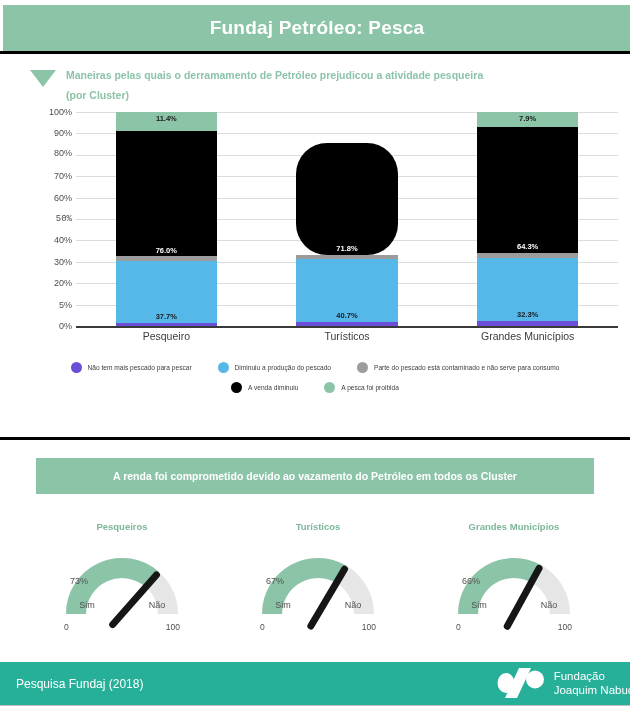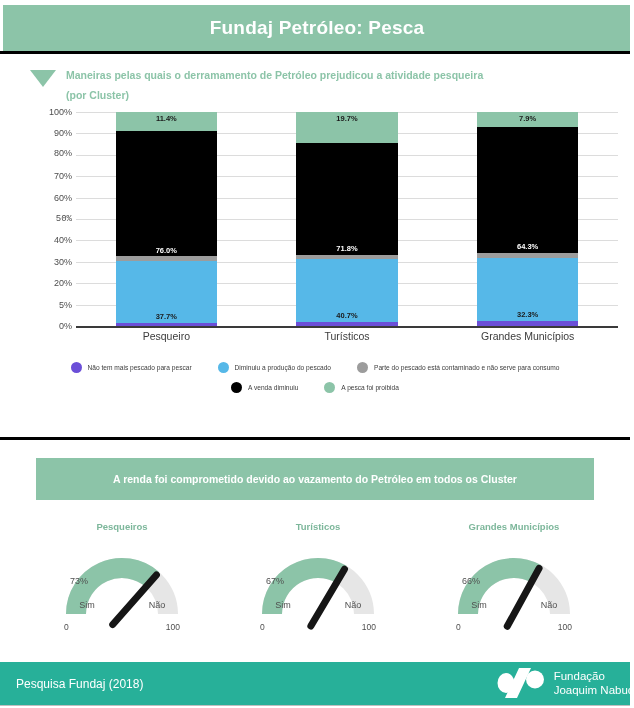--- a/index.html
+++ b/index.html
@@ -228,21 +228,21 @@
     width: 630px;
     height: 214px;
     background: #ffffff;
     border-right: 1px solid #d8d8d8;
   }
   .gauge-banner {
     position: absolute;
     left: 36px;
     top: 17px;
     width: 558px;
-    height: 42px;
+    height: 36px;
     background: #8cc4a8;
     display: flex;
     align-items: center;
     justify-content: center;
     text-align: center;
   }
   .gauge-banner span {
     color: #ffffff;
     font-size: 10.5px;
     font-weight: bold;
@@ -380,25 +380,22 @@
             </div>
           </div>
         </div>
         <div class="bar-slot">
           <div class="bar-stack">
             <div class="seg" style="height: 1.89229%; background: rgb(107, 79, 216);"></div>
             <div class="seg" style="height: 29.6215%; background: rgb(86, 184, 232);">
               <span class="seg-label" style="color: rgb(26, 26, 26);">40.7%</span>
             </div>
             <div class="seg" style="height: 1.89229%; background: rgb(156, 156, 156);"></div>
-            <div class="seg" style="height: 52.2562%; background: rgb(0, 0, 0);">
+            <div class="seg" style="height: 52.2562%; background: rgb(0, 0, 0); border-radius: 31px;">
               <span class="seg-label" style="color: rgb(255, 255, 255);">71.8%</span>
-            </div>
-            <div class="seg top-label" style="height: 14.3377%; background: rgb(140, 196, 168);">
-              <span class="seg-label" style="color: rgb(26, 26, 26);">19.7%</span>
             </div>
           </div>
         </div>
         <div class="bar-slot">
           <div class="bar-stack">
             <div class="seg" style="height: 2.3701%; background: rgb(107, 79, 216);"></div>
             <div class="seg" style="height: 29.4439%; background: rgb(86, 184, 232);">
               <span class="seg-label" style="color: rgb(26, 26, 26);">32.3%</span>
             </div>
             <div class="seg" style="height: 2.3701%; background: rgb(156, 156, 156);"></div>

